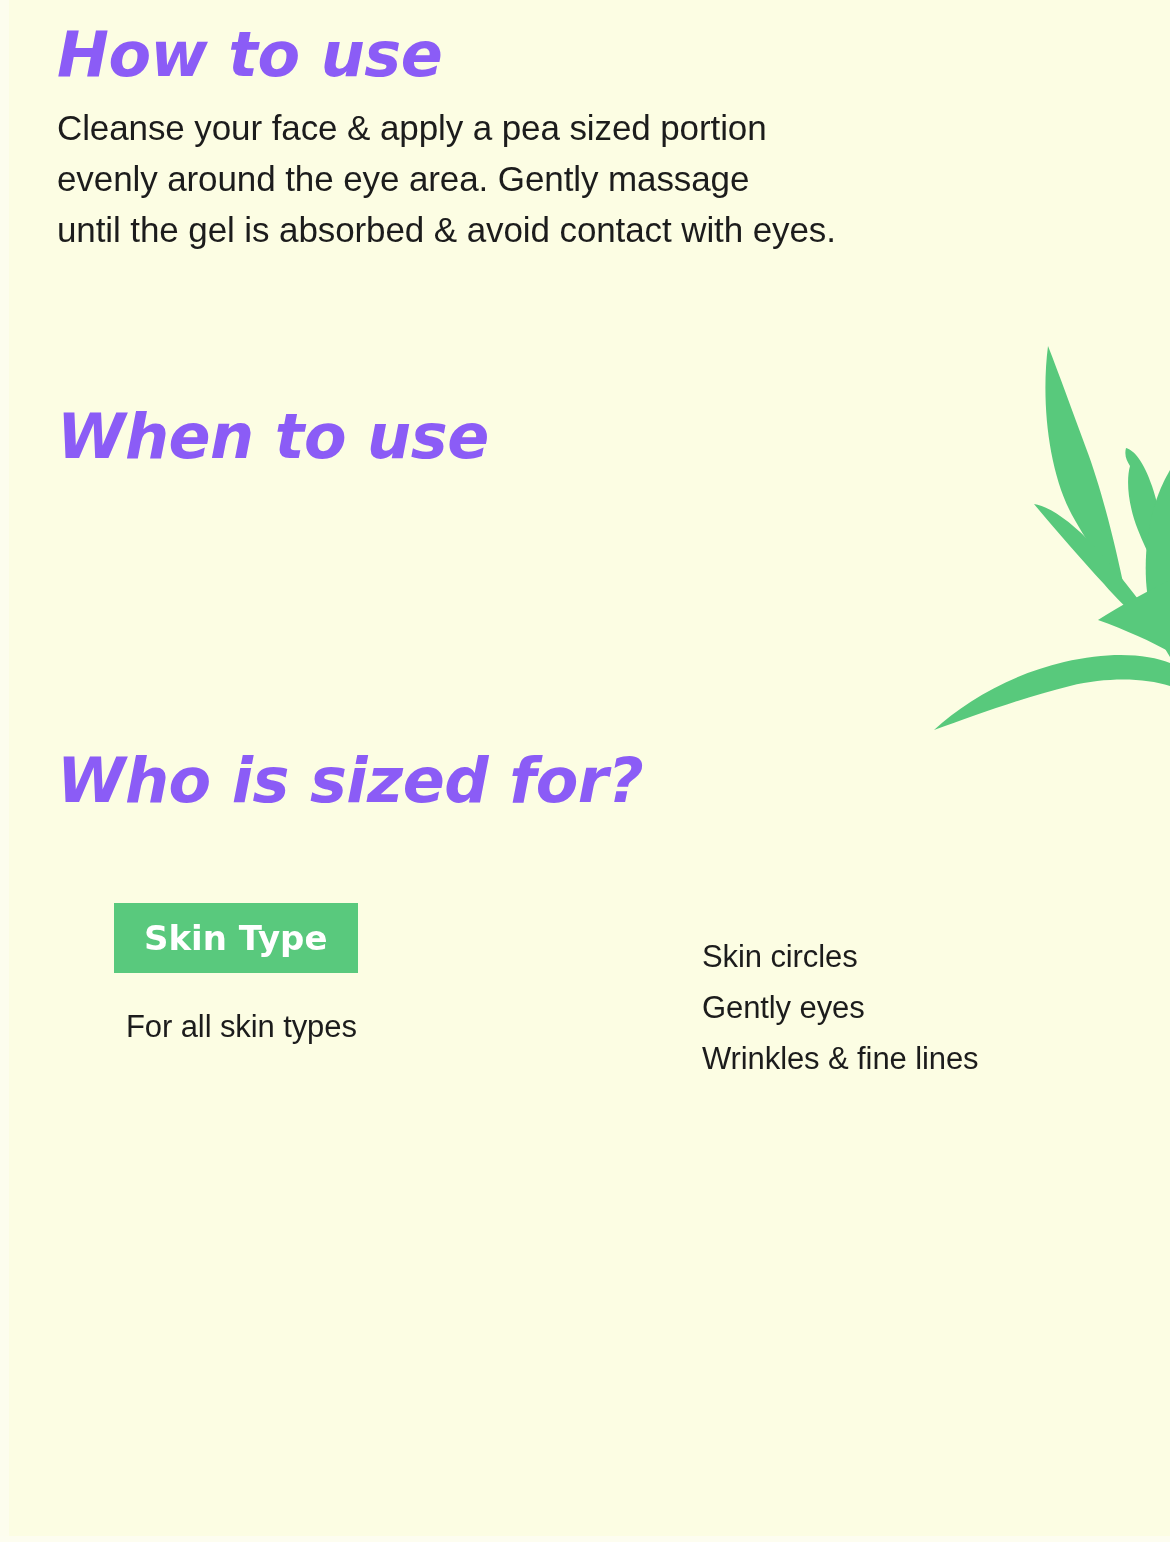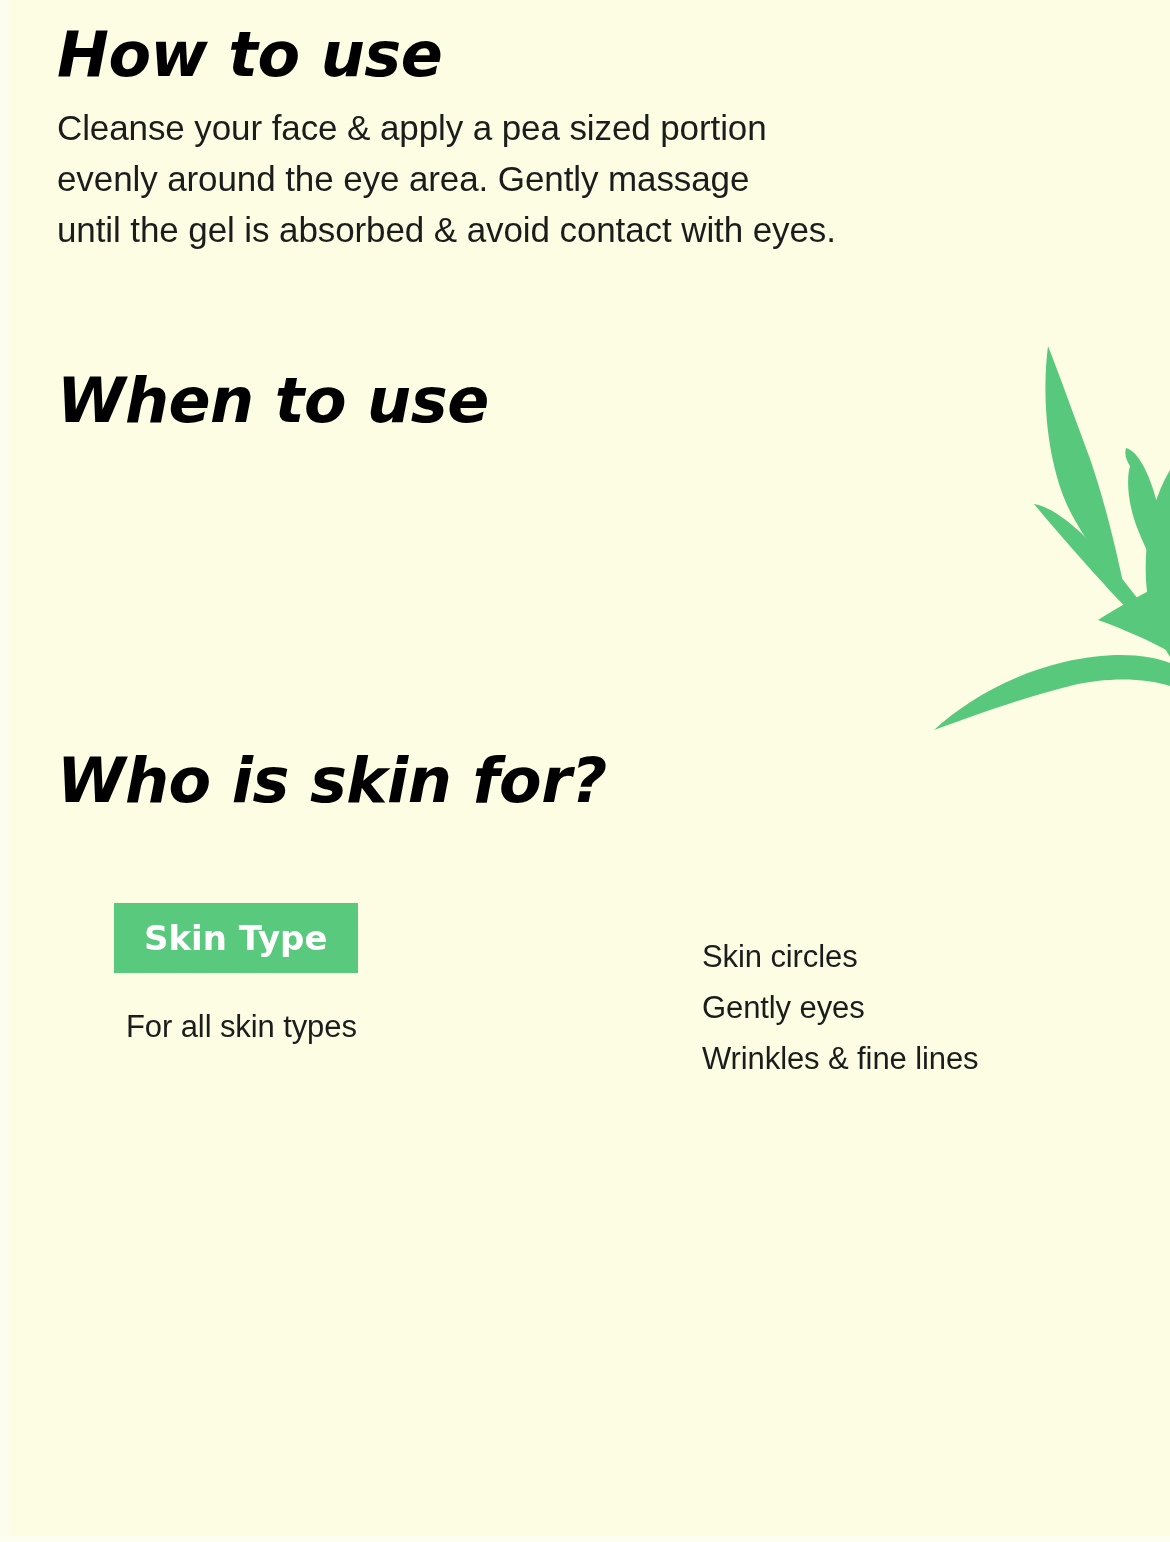--- a/index.html
+++ b/index.html
@@ -53,32 +53,32 @@
     z-index: 2;
     padding: 0;
   }
 
   .section {
     position: absolute;
     left: 57px;
   }
 
   .sec-how   { top: 22px;  }
-  .sec-when  { top: 368px; }
+  .sec-when  { top: 404px; }
   .sec-who   { top: 748px; }
 
   h2.heading {
     margin: 0 0 14px 0;
     font-family: "DejaVu Sans", sans-serif;
     font-weight: 700;
     font-style: italic;
     font-size: 62px;
     line-height: 1.06;
     letter-spacing: -0.5px;
-    color: #000000;
+    color: #8b5cf6;
     white-space: nowrap;
   }
 
   .body-text {
     margin: 0;
     font-family: "Liberation Sans", sans-serif;
     font-size: 35px;
     line-height: 51px;
     color: #1C1C1C;
     letter-spacing: -0.1px;
@@ -166,21 +166,21 @@
       <p class="body-text">Cleanse your face &amp; apply a pea sized portion
 evenly around the eye area. Gently massage
 until the gel is absorbed &amp; avoid contact with eyes.</p>
     </section>
 
     <section class="section sec-when">
       <h2 class="heading">When to use</h2>
     </section>
 
     <section class="section sec-who">
-      <h2 class="heading">Who is skin for?</h2>
+      <h2 class="heading">Who is sized for?</h2>
     </section>
 
     <div class="audience">
 
       <div class="col col-skin">
         <div class="badge">Skin Type</div>
         <ul class="col-list">
           <li>For all skin types</li>
         </ul>
       </div>

